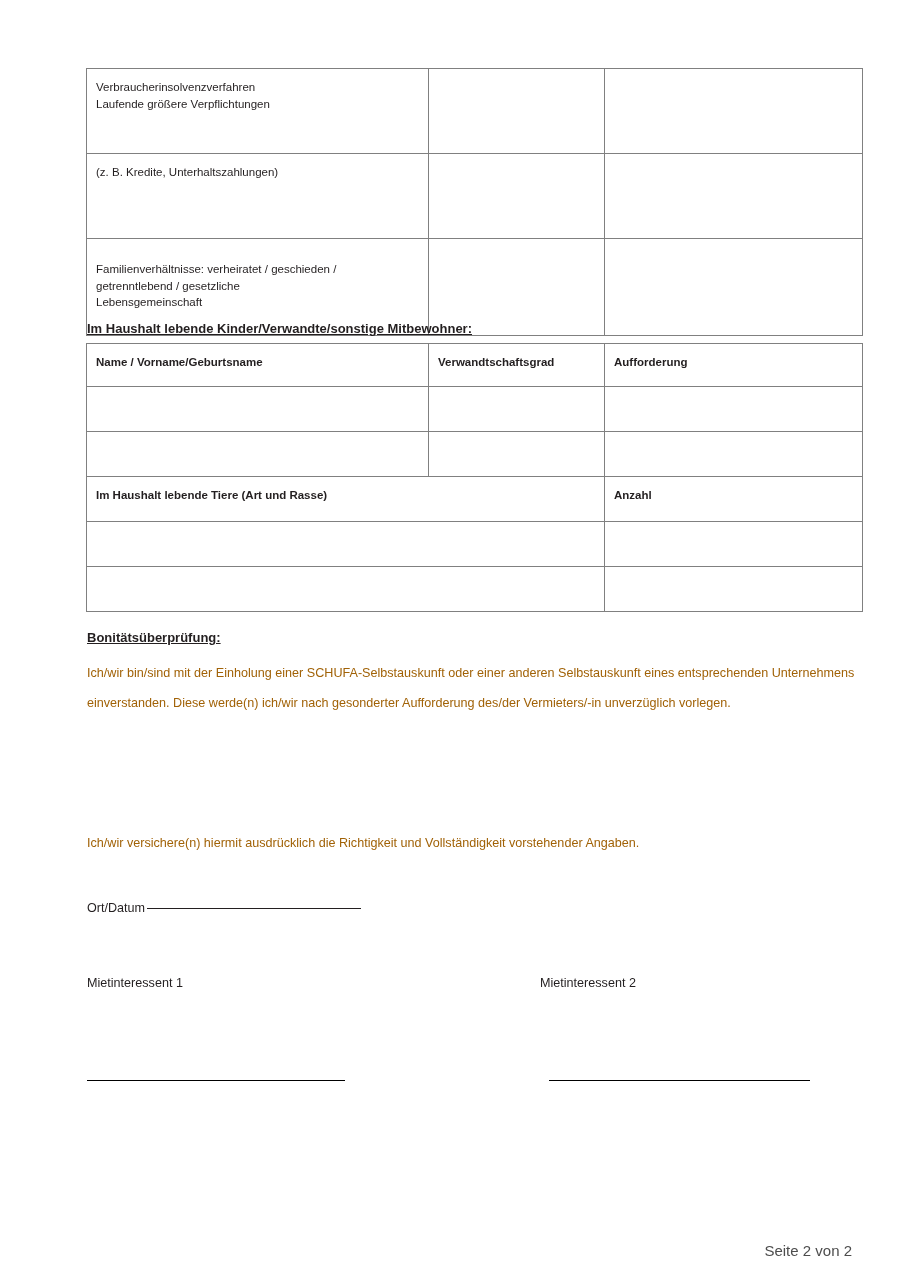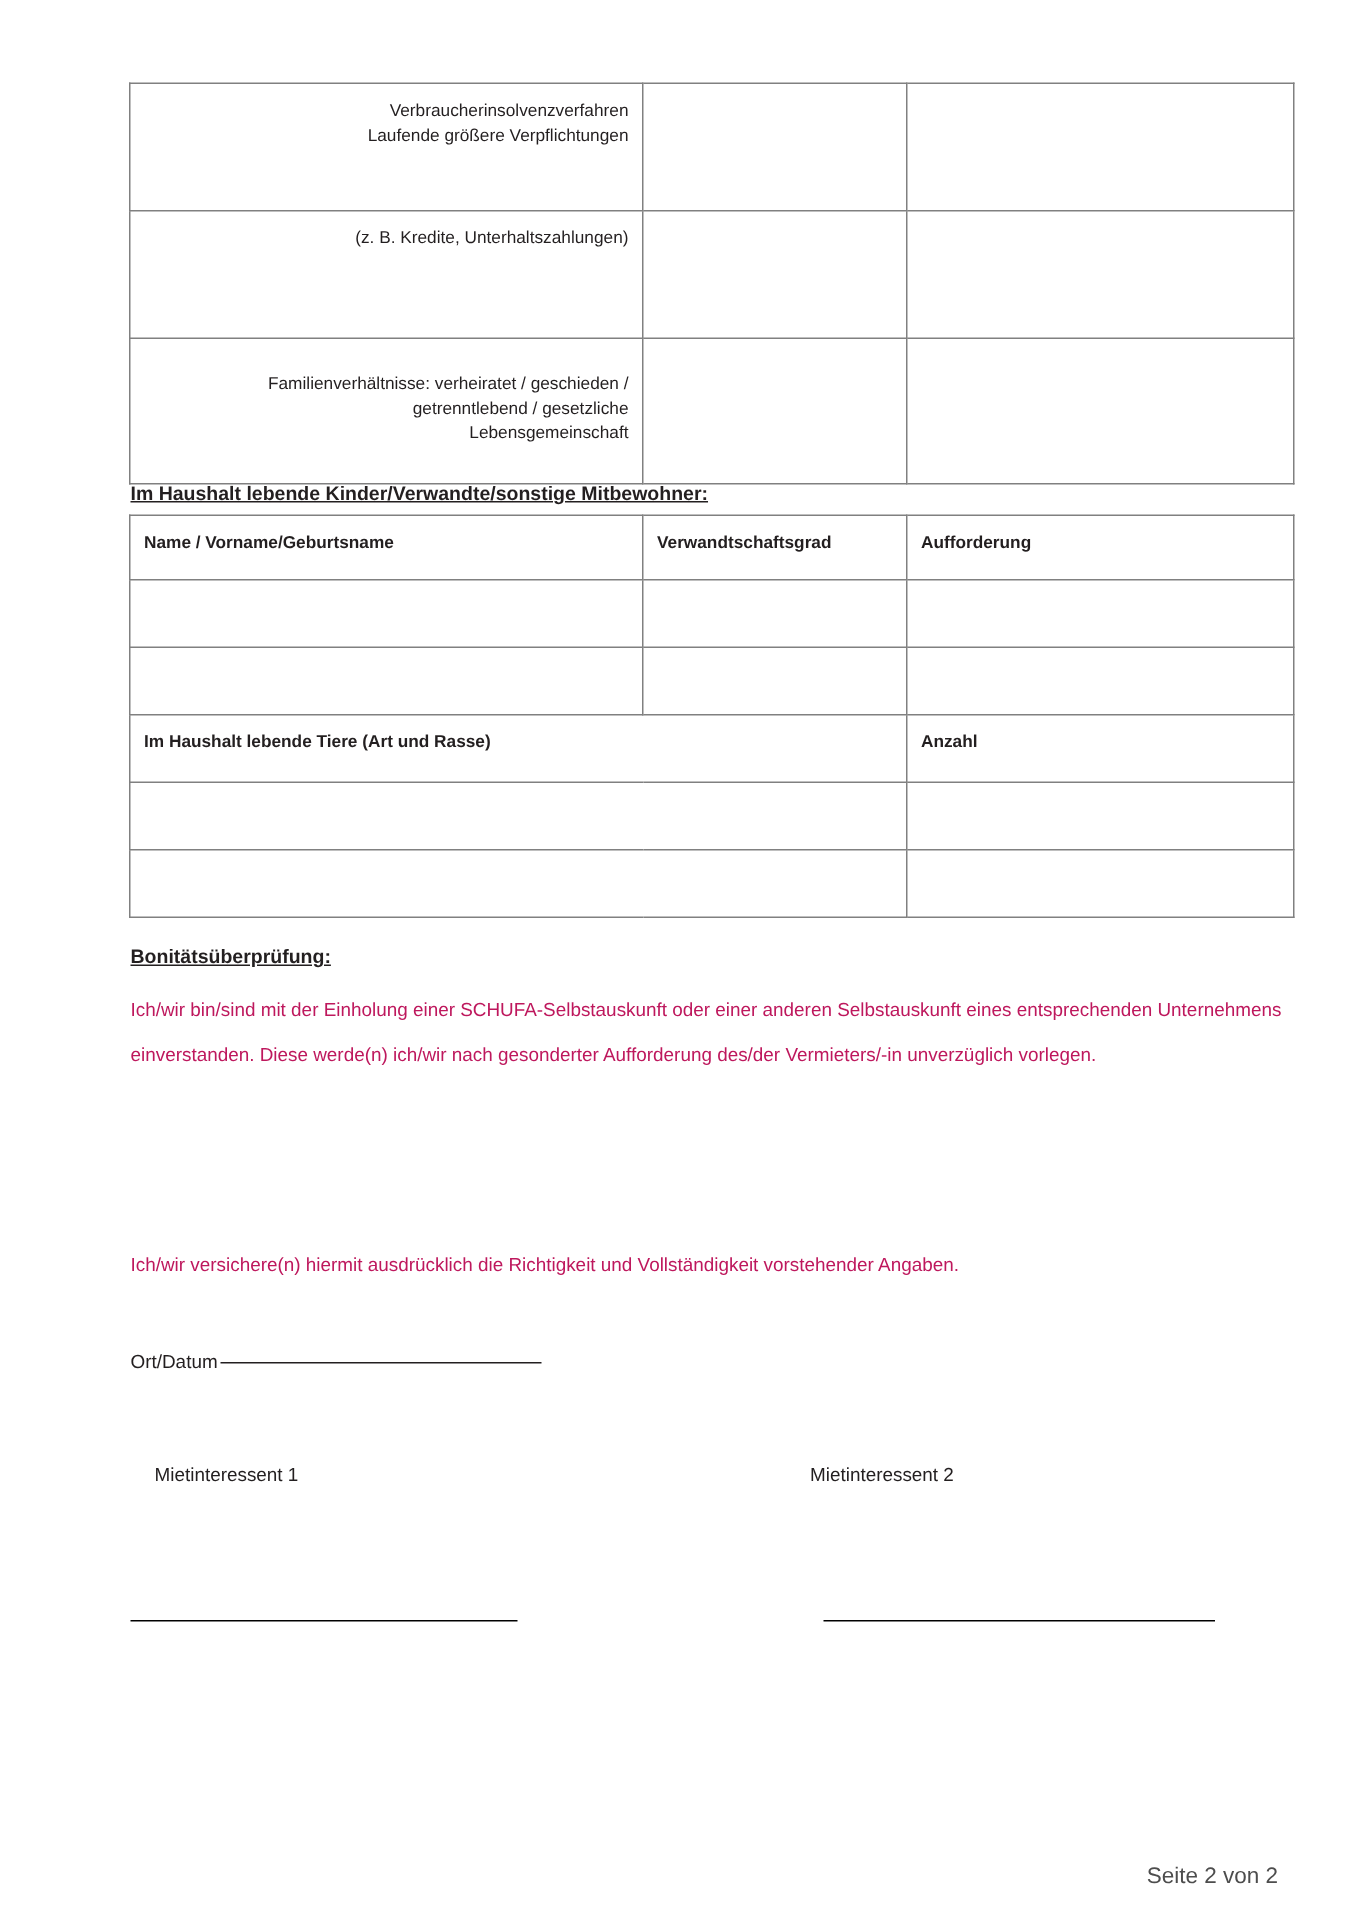--- a/index.html
+++ b/index.html
@@ -48,23 +48,22 @@
     margin-left: 20px;
   }
   .cell-text {
     display: block;
     white-space: pre-line;
   }
 
   
   #table-obligations {
     left: 86px;
-    top: 55px;
+    top: 68px;
     width: 776px;
-    text-align: right;
   }
   #table-obligations td { padding-top: 10px; }
   #table-obligations tr.r1 td { height: 68px; }
   #table-obligations tr.r2 td { height: 68px; }
   #table-obligations tr.r3 td { height: 68px; }
   #table-obligations tr.r3 td.first { padding-top: 22px; }
 
   
   .section-heading {
     position: absolute;
@@ -95,21 +94,21 @@
   #table-household tr.blank td { height: 24px; }
   #table-household tr.pets td { height: 24px; }
 
   
   .para {
     position: absolute;
     left: 87px;
     width: 778px;
     font-size: 12.6px;
     line-height: 30px;
-    color: #be185d;
+    color: #a16207;
     text-align: left;
   }
   #para-1 { top: 658px; }
   #para-2 { top: 758px; }
   #para-3 { top: 828px; }
 
   
   #ort-datum-row {
     position: absolute;
     left: 87px;
@@ -129,21 +128,21 @@
   }
 
   
   .tenant-label {
     position: absolute;
     top: 976px;
     font-size: 12.6px;
     color: #231f20;
     white-space: nowrap;
   }
-  #tenant-label-1 { left: 103px; }
+  #tenant-label-1 { left: 87px; }
   #tenant-label-2 { left: 540px; }
 
   
   .sig-rule {
     position: absolute;
     top: 1080px;
     height: 0;
     border-bottom: 1.4px solid #000000;
   }
   #sig-rule-1 { left: 87px; width: 258px; }

